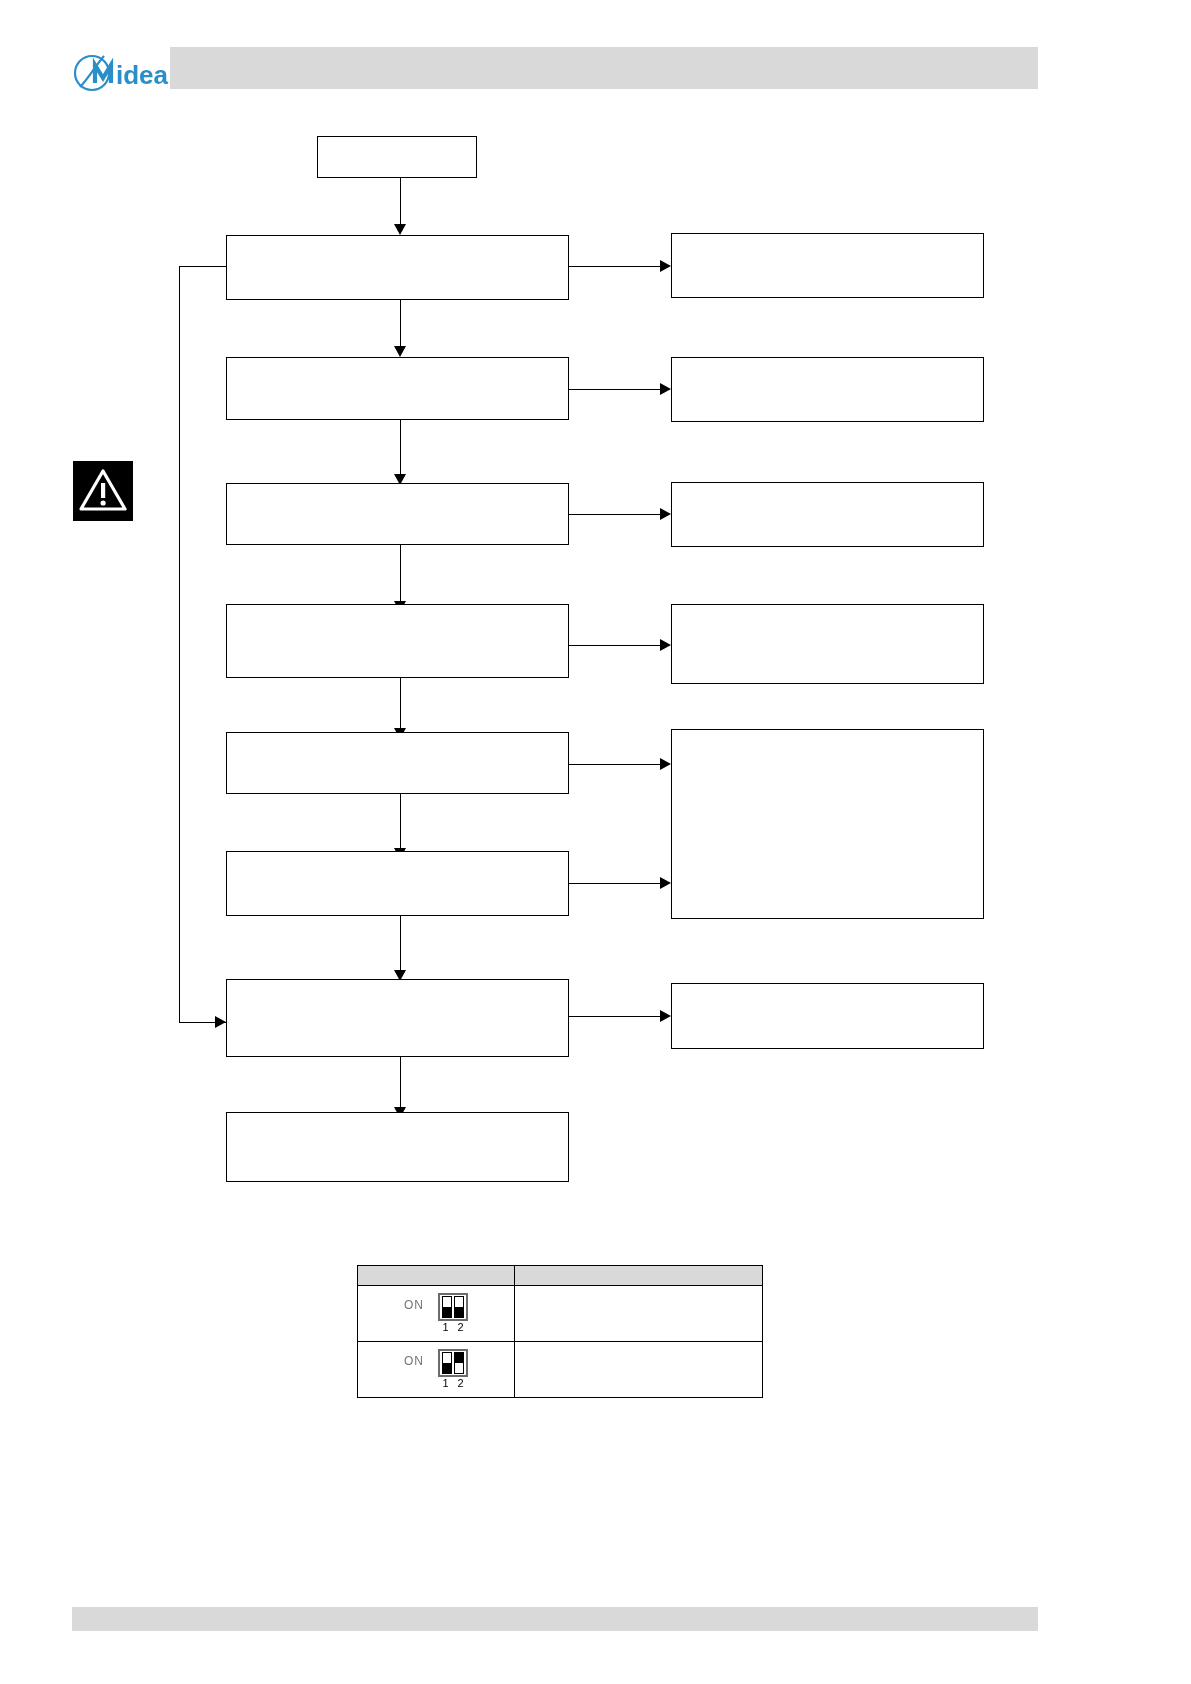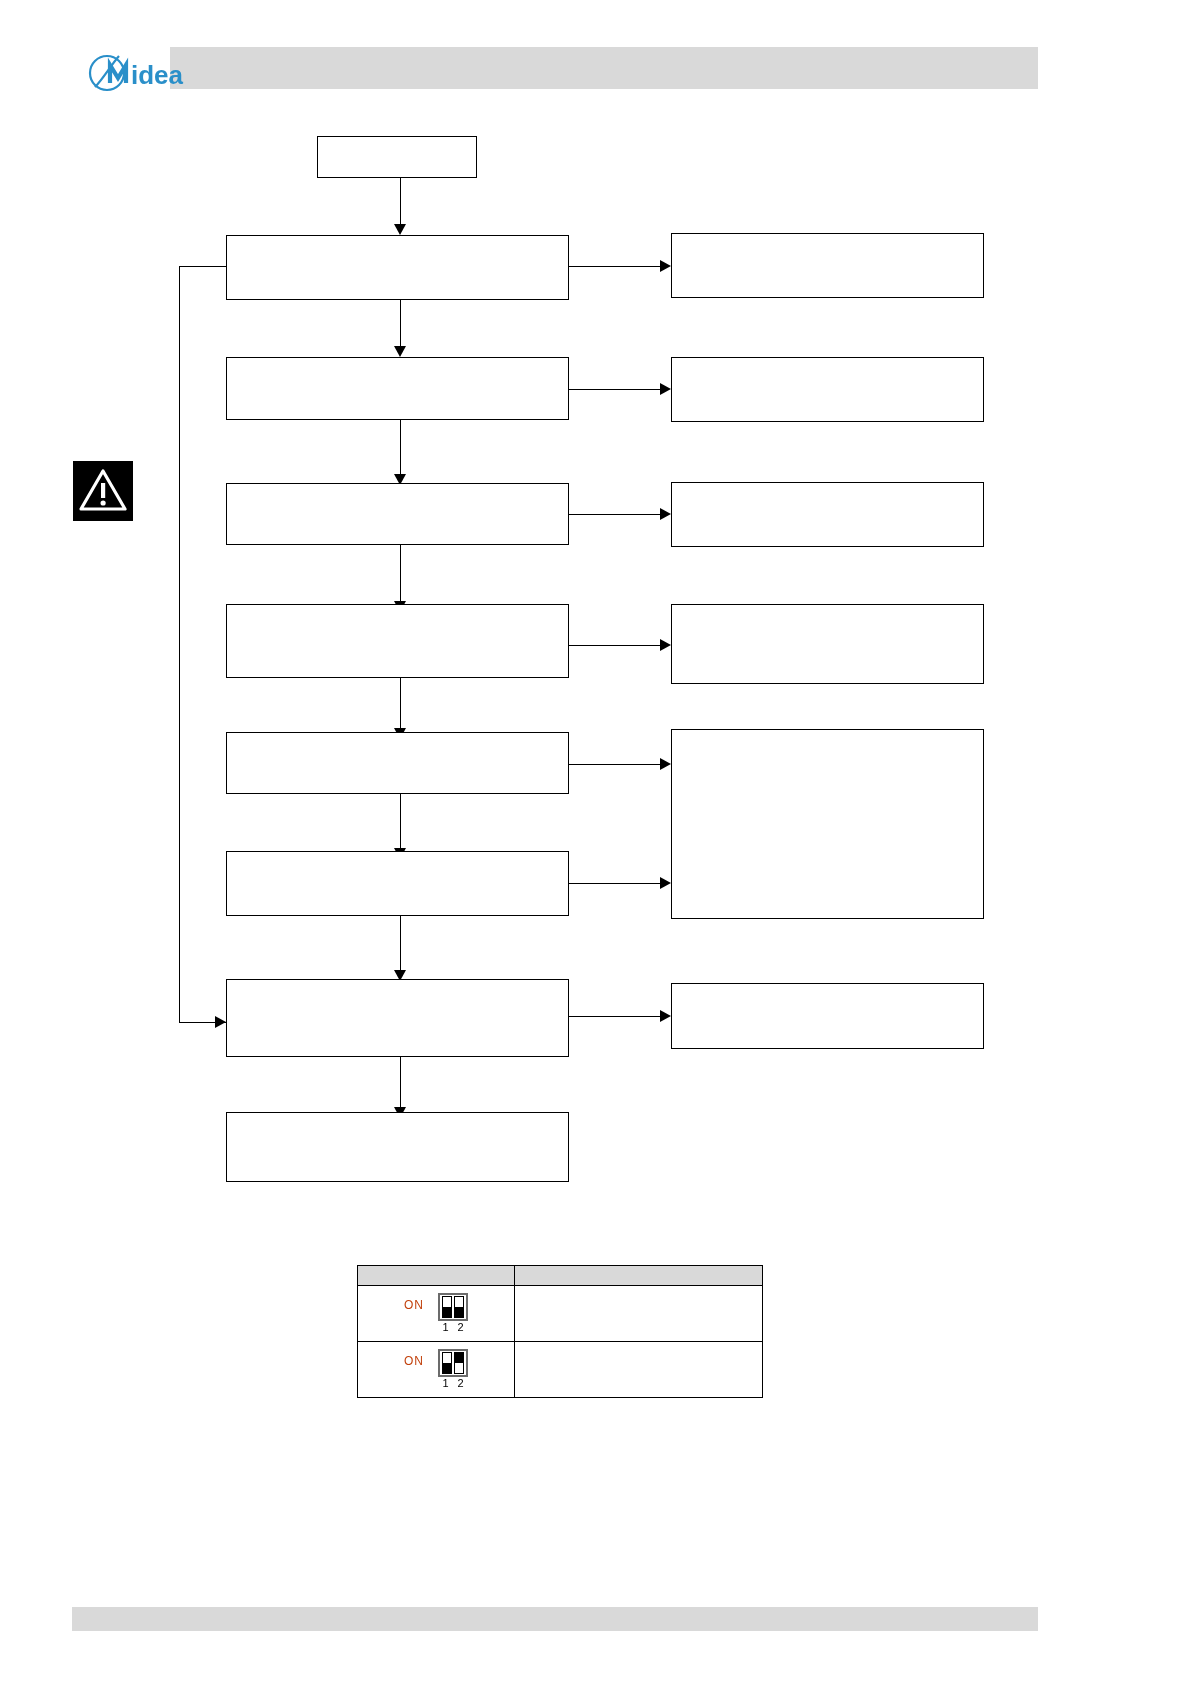--- a/index.html
+++ b/index.html
@@ -11,21 +11,21 @@
     overflow:hidden;
   }
   .page{position:absolute;inset:0;}
 
   
   .header-bar{
     position:absolute;left:170px;top:47px;width:868px;height:42px;
     background:#d9d9d9;
   }
   .logo{
-    position:absolute;left:85px;top:53px;width:120px;height:40px;
+    position:absolute;left:70px;top:53px;width:120px;height:40px;
   }
   .logo svg{display:block;}
 
   
   .footer-bar{
     position:absolute;left:72px;top:1607px;width:966px;height:24px;
     background:#d9d9d9;
   }
 
   
@@ -73,21 +73,21 @@
   .dip-table .col-a{width:157px;}
   .dip-table .col-b{width:248px;}
   .dip-table thead td{height:20px;background:#d9d9d9;}
   .dip-table tbody td{height:56px;vertical-align:middle;}
   .dip-cell{
     display:flex;align-items:center;justify-content:center;
     height:100%;
   }
   .sw-wrap{display:inline-flex;align-items:flex-start;}
   .on-label{
-    font-size:12px;letter-spacing:1px;color:#c2410c;
+    font-size:12px;letter-spacing:1px;color:#737373;
     line-height:1;margin-top:6px;margin-right:14px;
     font-family:"Liberation Sans", sans-serif;
   }
   .sw-body{display:inline-block;}
   .sw-case{
     display:flex;
     border:2.5px solid #6b6b6b;
     background:#ffffff;
     padding:1px;
     width:30px;height:28px;

